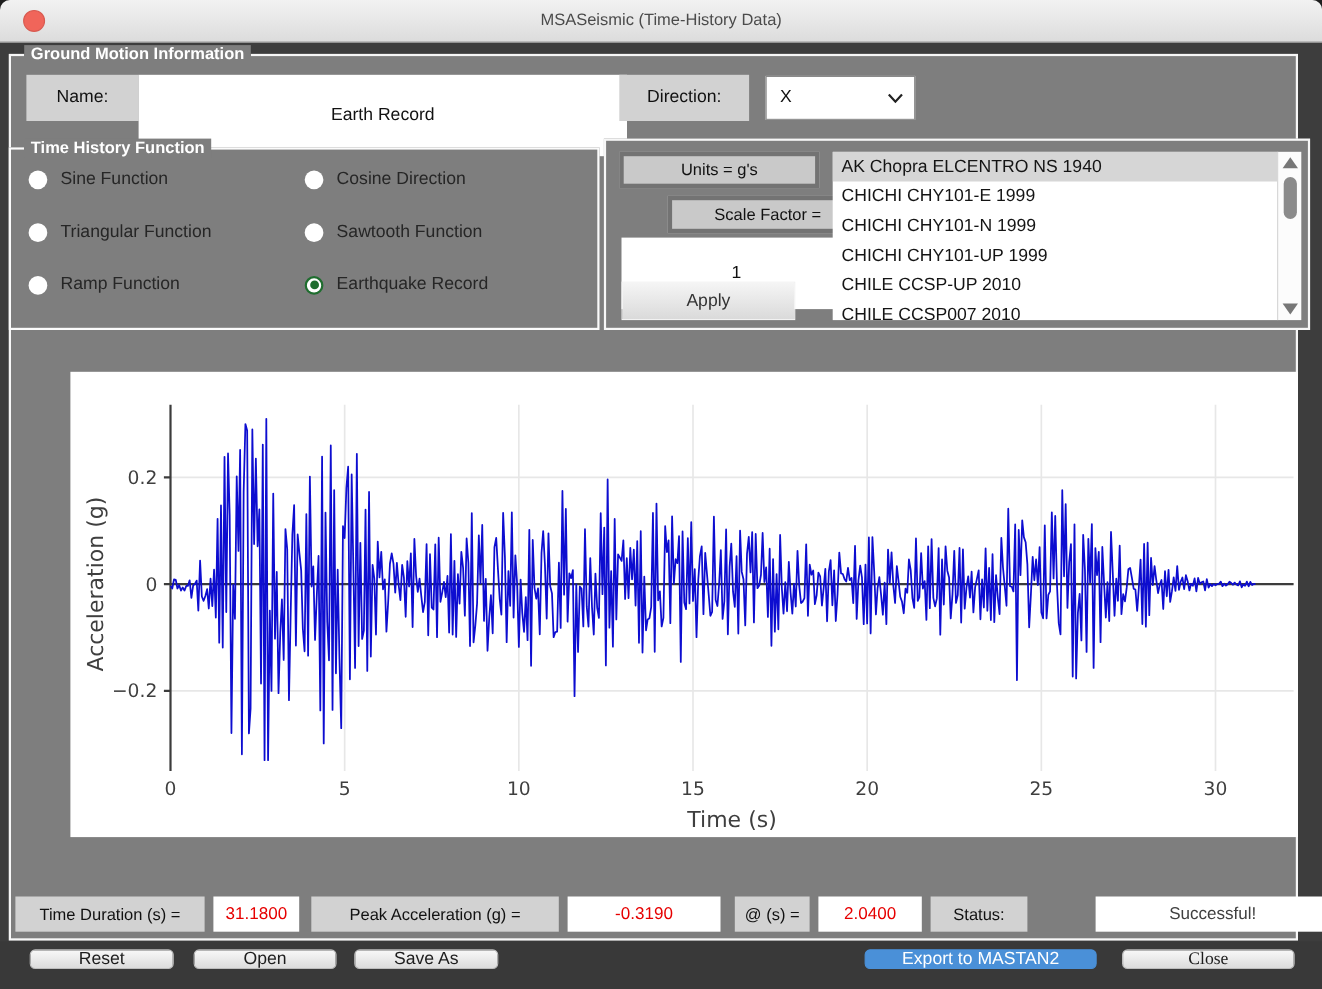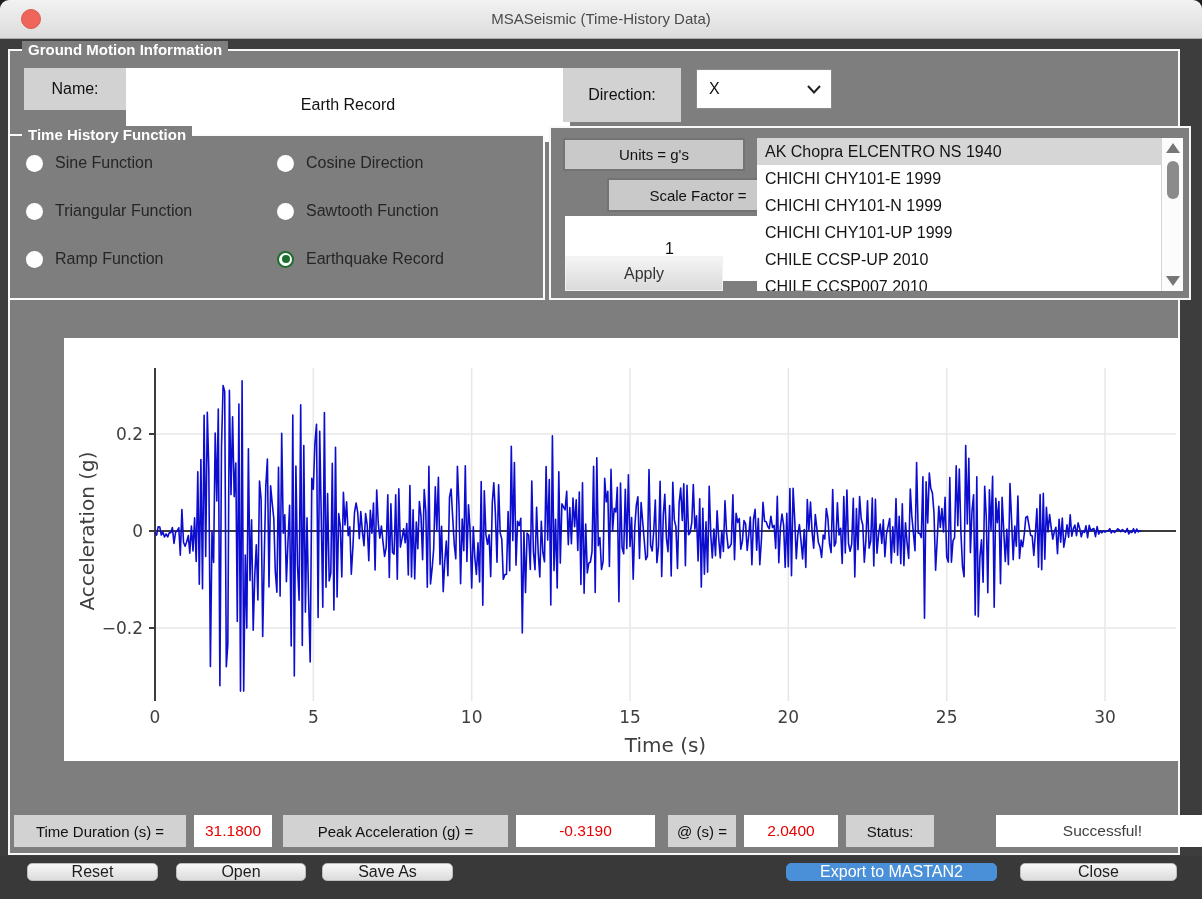--- a/index.html
+++ b/index.html
@@ -32,21 +32,21 @@
   
   .radio-grid{position:absolute;left:26px;top:100px;width:500px;height:150px;
     display:grid;grid-template-columns:251px 1fr;grid-template-rows:48px 48px 48px;align-items:center;}
   .radio-opt{display:flex;align-items:center;gap:12px;cursor:pointer;}
   .radio-circle{width:17px;height:17px;border-radius:50%;background:#fff;flex:0 0 17px;
     display:flex;align-items:center;justify-content:center;box-sizing:border-box;}
   .radio-circle.sel{border:2px solid #1f6d2f;}
   .radio-dot{width:8px;height:8px;border-radius:50%;background:#1f6d2f;}
   .radio-label{font-size:16px;color:#262626;}
   
-  .ctlbtn{position:absolute;background:#c9c9c9;border:2px solid #737373;box-sizing:border-box;
+  .ctlbtn{position:absolute;background:#c9c9c9;border:4px solid #737373;box-sizing:border-box;
     display:flex;align-items:center;justify-content:center;font-size:15px;color:#111;cursor:pointer;}
   .applybtn{position:absolute;background:linear-gradient(#f5f5f5,#dadada);border:1px solid #f2f2f2;
     border-radius:0;box-sizing:border-box;display:flex;align-items:center;justify-content:center;
     font-size:16px;color:#333;cursor:pointer;}
   
   .listbox{position:absolute;left:757px;top:99px;width:404px;height:153px;background:#fff;
     overflow:hidden;cursor:pointer;}
   .listitem{height:27px;line-height:27px;padding-left:8px;font-size:16px;color:#141414;white-space:nowrap;}
   .listitem.sel{background:#d6d6d6;}
   .scrollbar{position:absolute;left:1161px;top:99px;width:22px;height:153px;background:#fcfcfc;
@@ -79,21 +79,21 @@
   </div>
 
   <div class="content">
 
     <fieldset class="gb-outer">
       <legend>Ground Motion Information</legend>
     </fieldset>
 
     <div class="labelbox" style="left:24px;top:29px;width:102px;height:42px;">Name:</div>
     <input class="flat" style="left: 126px; top: 29px; width: 412px; height: 42px;" value="Earth Record">
-    <div class="labelbox" style="left:563px;top:29px;width:118px;height:54px;">Direction:</div>
+    <div class="labelbox" style="left:563px;top:29px;width:118px;height:42px;">Direction:</div>
     <div class="dirselect">
       <span class="val">X</span>
       <svg width="14" height="9" viewBox="0 0 14 9">
         <polyline points="1,1 7,7.5 13,1" fill="none" stroke="#222" stroke-width="2"></polyline>
       </svg>
     </div>
 
     <fieldset class="gb-thf">
       <legend>Time History Function</legend>
     </fieldset>
@@ -184,17 +184,17 @@
       <div class="whitebox statval" style="left: 744px; top: 776px; width: 94px; height: 32px; color: rgb(230, 0, 0);">2.0400</div>
       <div class="labelbox" style="left:846px;top:776px;width:88px;height:32px;">Status:</div>
       <div class="whitebox statval" style="left: 996px; top: 776px; width: 213px; height: 32px; color: #404040;">Successful!</div>
     </div>
 
     <div class="footer">
       <div class="fbtn" style="left:27px;width:131px;">Reset</div>
       <div class="fbtn" style="left:176px;width:130px;">Open</div>
       <div class="fbtn" style="left:322px;width:131px;">Save As</div>
       <div class="fbtn primary" style="left: 786px; width: 211px; background: rgb(74, 144, 216);">Export to MASTAN2</div>
-      <div class="fbtn" style="left:1020px;width:157px;">Close</div>
+      <div class="fbtn" style="left:1020px;width:157px;font-family:Liberation Serif, serif;">Close</div>
     </div>
 
   </div>
 </div>
 
 </body></html>

